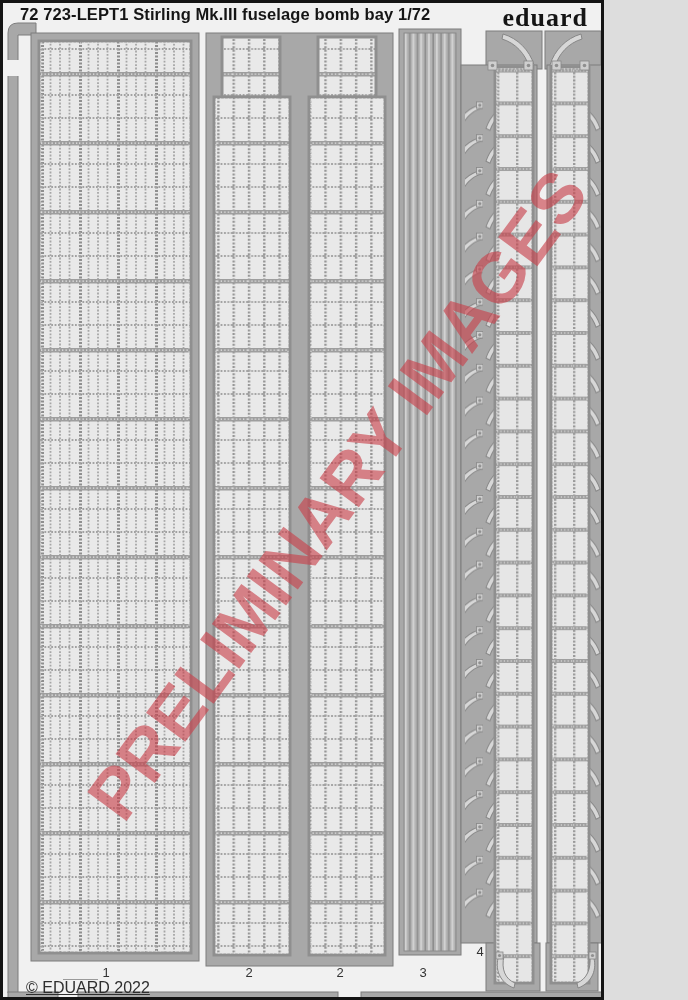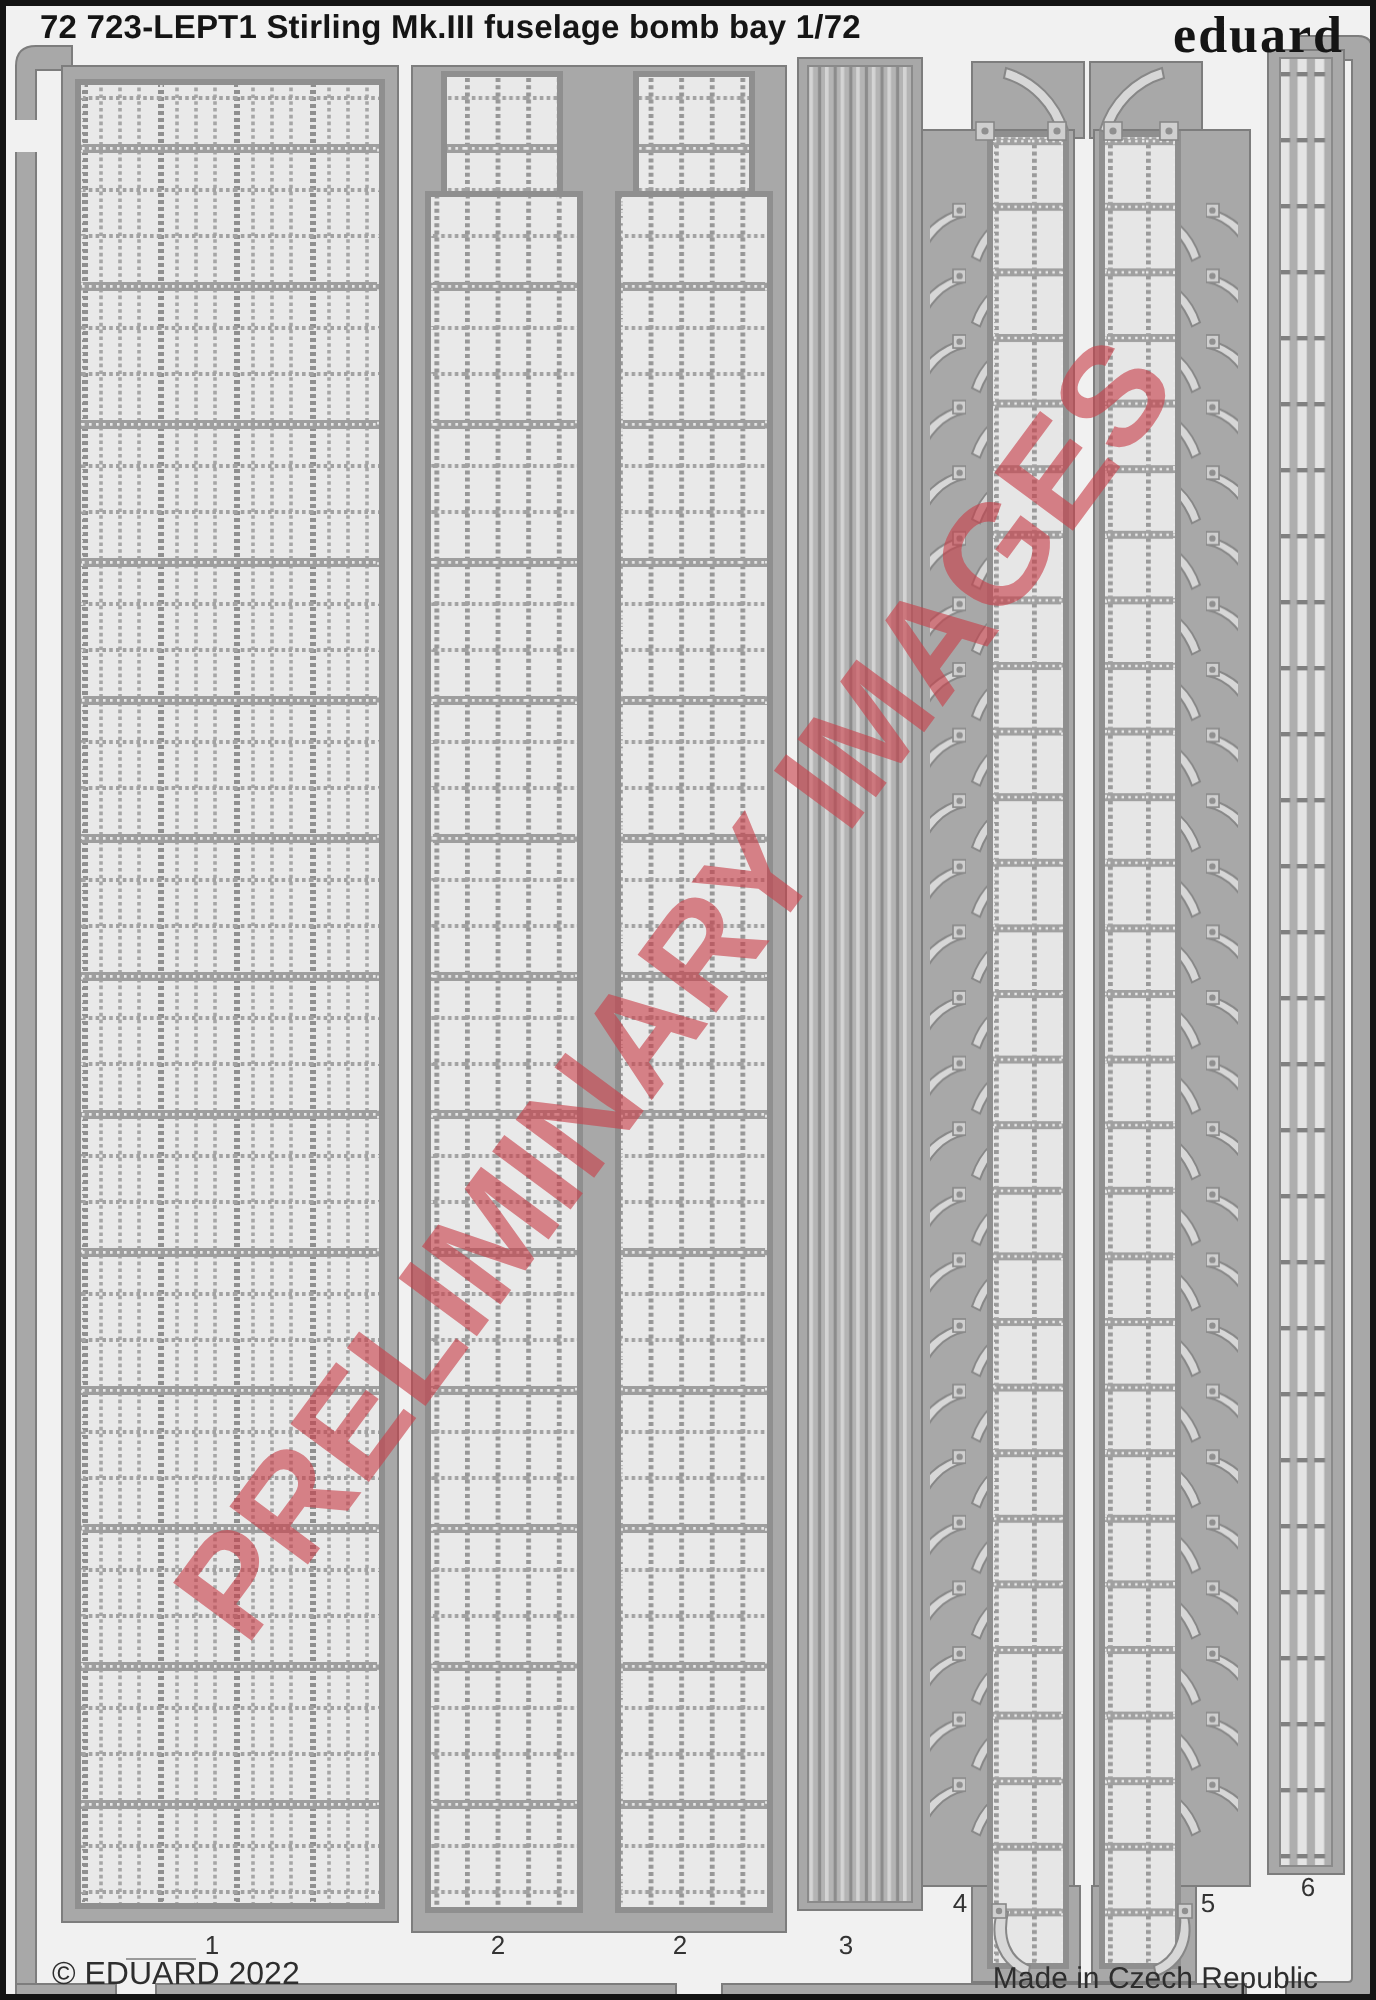--- a/index.html
+++ b/index.html
@@ -7,21 +7,21 @@
     --fret-grey:#a8a8a8;
     --part-light:#e9e9e9;
     --watermark-red:#c9404a;
     --ink:#151515;
     --muted-ink:#2e2e2e;
     --border-black:#141414;
   }
   html,body{margin:0;padding:0;background:#ddd;}
   .page{
     position:relative;
-    width:688px;height:1000px;
+    width:604px;height:1000px;
     box-sizing:border-box;
     border:3px solid var(--border-black);
     background:var(--page-bg);
     overflow:hidden;
     font-family:"Liberation Sans", sans-serif;
   }
   .sheet-svg{position:absolute;left:0;top:0;}
   .hdr-title{
     position:absolute;left:17px;top:2px;
     font-size:16.5px;font-weight:bold;color:var(--ink);
@@ -46,21 +46,21 @@
     font-size:71px;font-weight:bold;
     color:var(--watermark-red);
     opacity:0.62;
     white-space:nowrap;
     letter-spacing:0px;
     z-index:6;
     line-height:80px;
   }
   .copyright{
     position:absolute;left:23px;top:976px;
-    font-size:16px;color:var(--muted-ink);
+    font-size:16px;color:var(--muted-ink);text-decoration:underline;
   }
   .madein{
     position:absolute;right:26px;top:978px;
     font-size:15px;color:var(--muted-ink);
   }
   .frame-dash{
     position:absolute;left:60px;top:976px;width:35px;height:0;
     border-top:1.5px solid #9a9a9a;
   }
 </style>
@@ -219,15 +219,14 @@
   <div class="part-num" style="left:337px;top:963px">2</div>
   <div class="part-num" style="left:420px;top:963px">3</div>
   <div class="part-num" style="left:477px;top:942px">4</div>
   <div class="part-num" style="left:601px;top:942px">5</div>
   <div class="part-num" style="left:651px;top:934px">6</div>
 
   <div class="watermark">PRELIMINARY IMAGES</div>
 
   <div class="frame-dash"></div>
   <div class="copyright">© EDUARD 2022</div>
-  <div class="madein">Made in Czech Republic</div>
 
 </div>
 
 </body></html>

